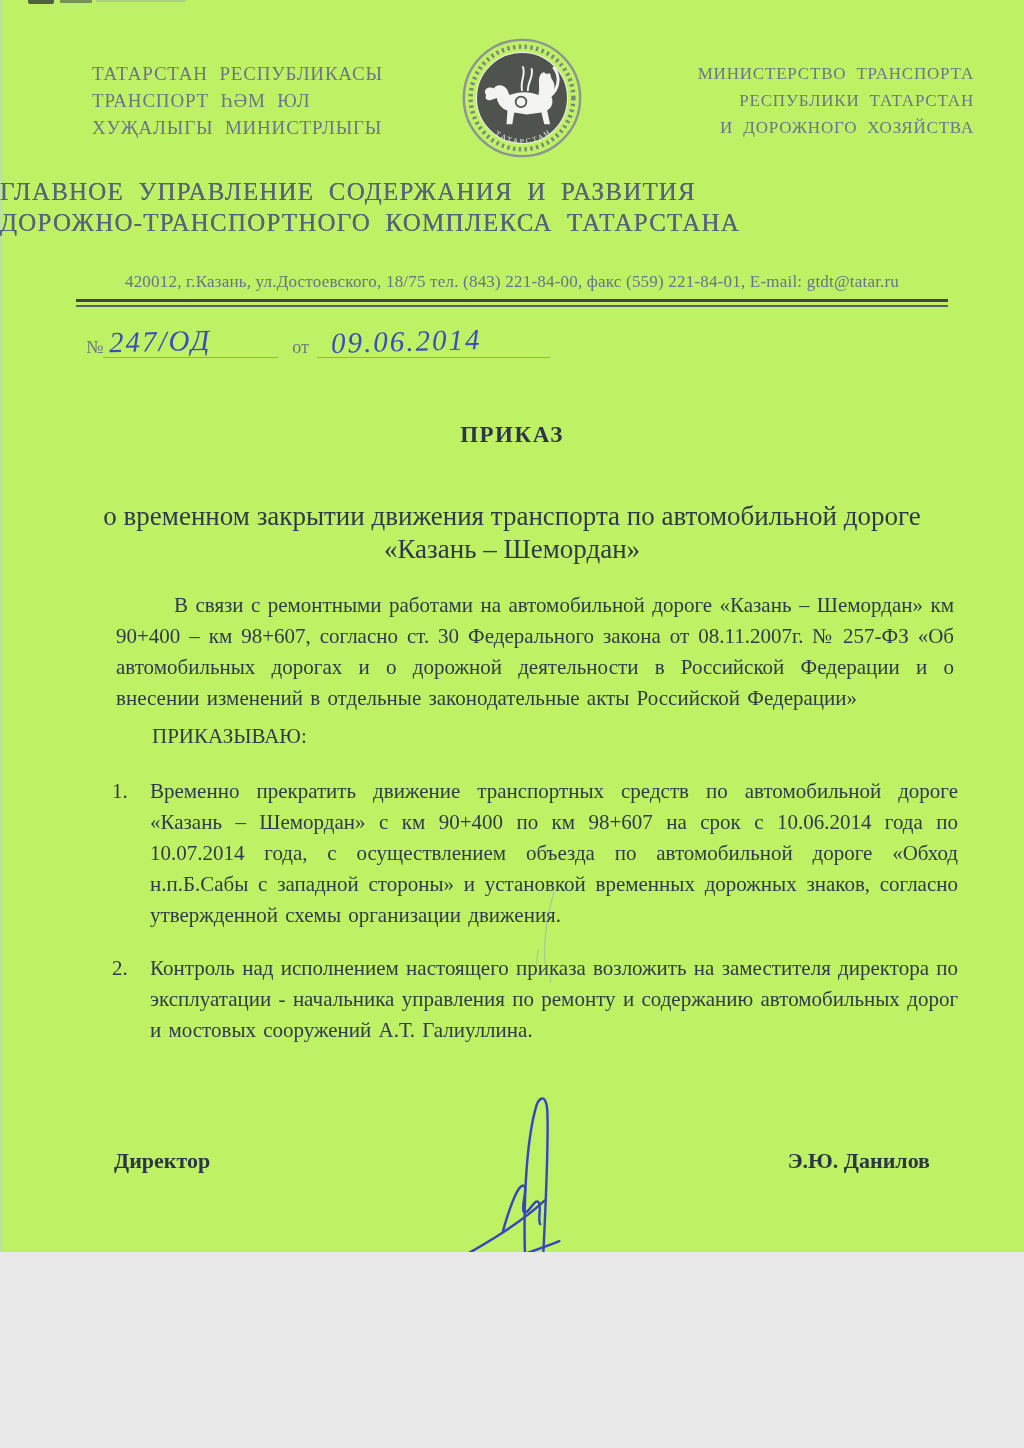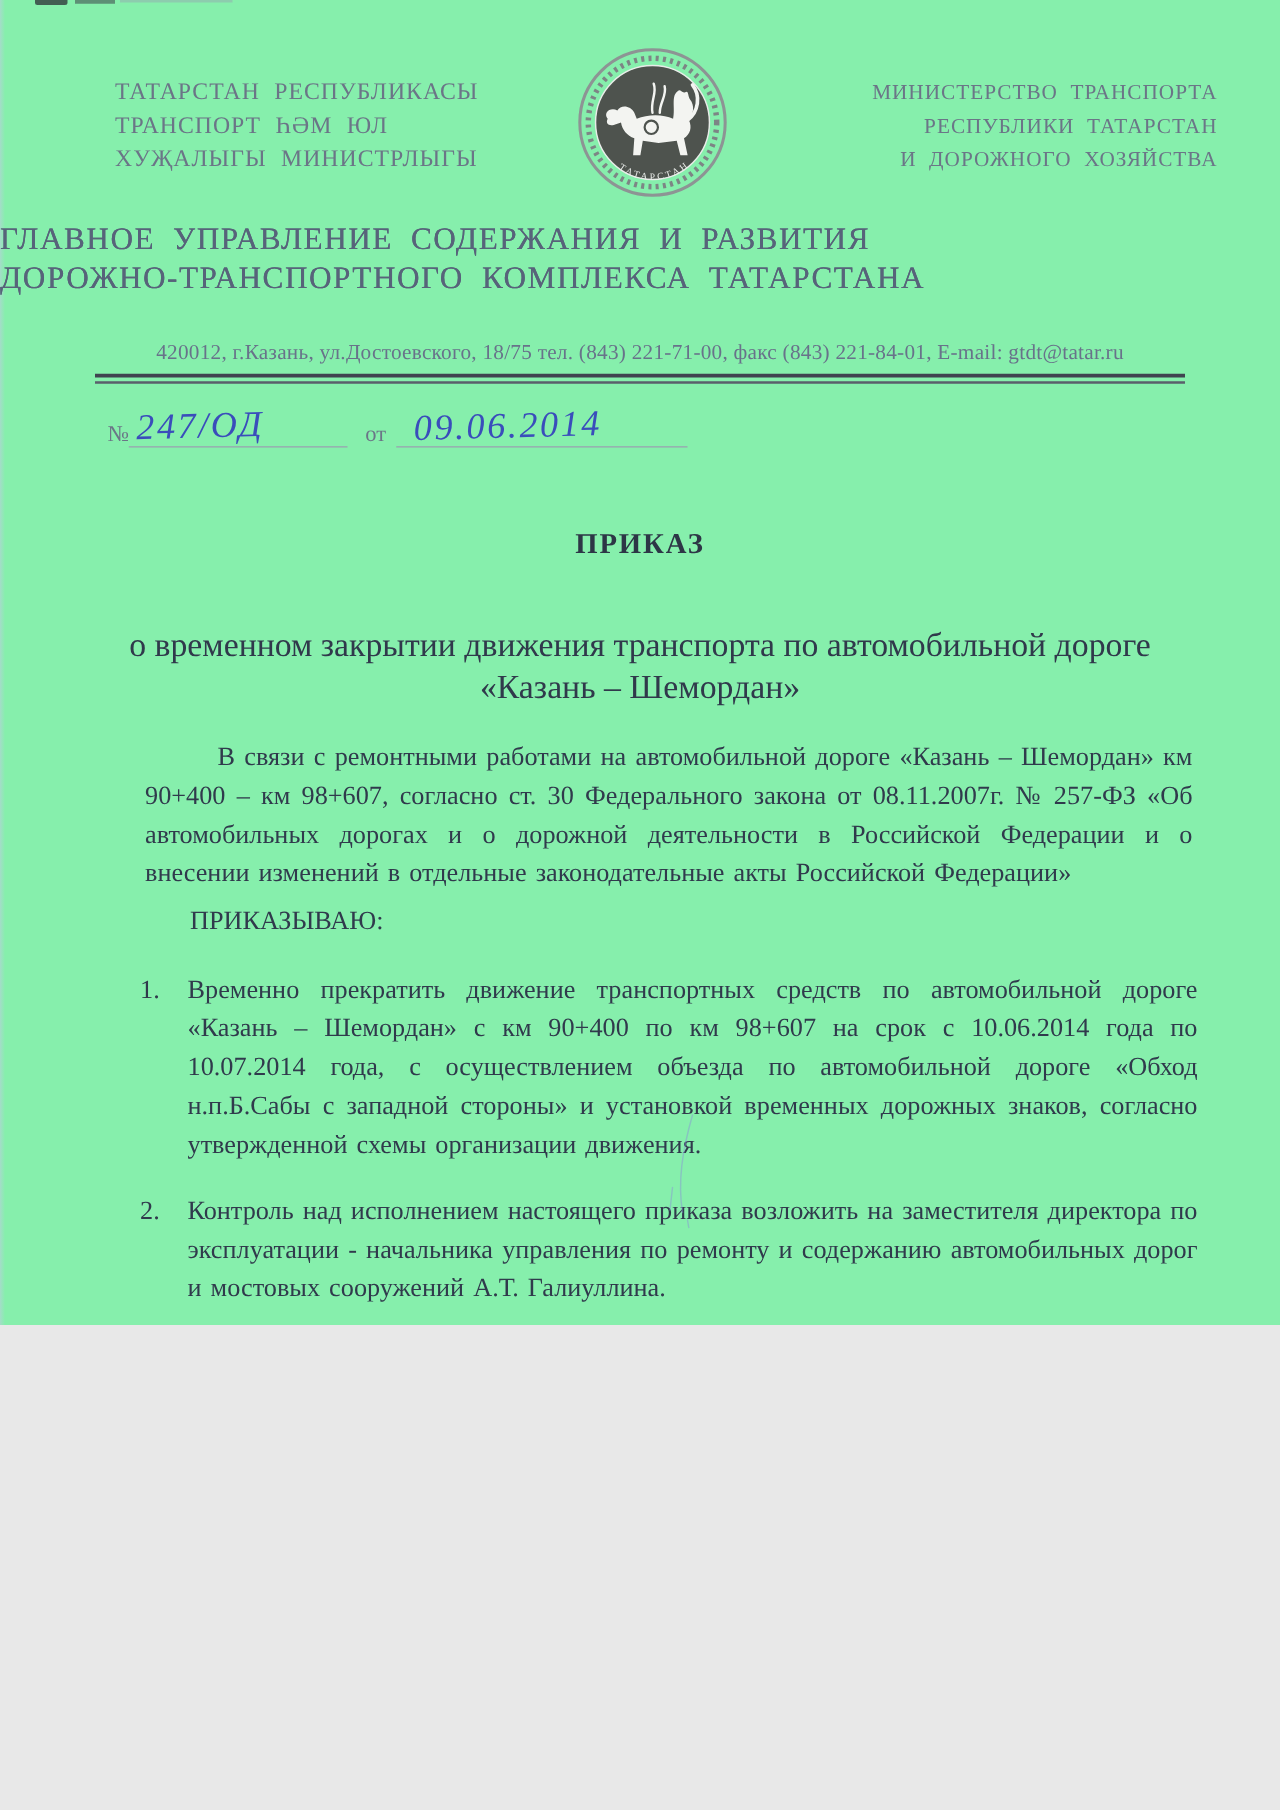--- a/index.html
+++ b/index.html
@@ -1,20 +1,20 @@
 <!DOCTYPE html>
 <html lang="ru"><head>
 <meta charset="utf-8">
 <style>
   html,body{margin:0;padding:0;background:#e8e8e8;}
   .page{
     position:relative;
-    width:1024px;height:1060px;
+    width:1024px;height:1252px;
     margin:0 auto;
-    background:#86efac;
+    background:#bef264;
     overflow:hidden;
     font-family:"Liberation Serif","DejaVu Serif",serif;
     color:#323c4e;
   }
   
   .edge-left{position:absolute;left:0;top:0;width:4px;height:100%;
     background:linear-gradient(to right,rgba(190,205,225,.55),rgba(190,205,225,0));}
   .smudge-a{position:absolute;left:28px;top:0;width:26px;height:4px;background:#2b2e34;opacity:.75;border-radius:0 0 2px 2px;}
   .smudge-b{position:absolute;left:60px;top:0;width:32px;height:3px;background:#3c4049;opacity:.55;}
   .smudge-c{position:absolute;left:96px;top:0;width:90px;height:2px;background:#97a1b2;opacity:.45;}
@@ -56,21 +56,21 @@
 
   .bodytext{position:absolute;left:112px;top:586px;width:846px;
     font-size:21px;line-height:31px;color:#303a4c;}
   .intro{text-align:justify;text-indent:58px;margin:4px;word-spacing:2px;}
   .resolution{margin:7px 0 0 40px;}
   .items{margin-top:24px;}
   .item{display:flex;margin-top:22px;}
   .item-num{width:38px;flex:none;}
   .item-text{flex:1;text-align:justify;word-spacing:2px;}
 
-  .sign-row{position:absolute;left:114px;top:1188px;width:816px;
+  .sign-row{position:absolute;left:114px;top:1148px;width:816px;
     display:flex;justify-content:space-between;
     font-weight:bold;font-size:22px;color:#2d3646;}
   .sig{position:absolute;left:406px;top:1090px;width:212px;height:252px;}
   .ink-stray{position:absolute;left:516px;top:890px;width:60px;height:95px;opacity:.45;}
 </style>
 </head>
 <body>
 
 <div class="page">
 
@@ -109,21 +109,21 @@
     <div>МИНИСТЕРСТВО ТРАНСПОРТА</div>
     <div>РЕСПУБЛИКИ ТАТАРСТАН</div>
     <div>И ДОРОЖНОГО ХОЗЯЙСТВА</div>
   </div>
 
   <div class="dept">
     <div class="dept-line">ГЛАВНОЕ УПРАВЛЕНИЕ СОДЕРЖАНИЯ И РАЗВИТИЯ</div>
     <div class="dept-line">ДОРОЖНО-ТРАНСПОРТНОГО КОМПЛЕКСА ТАТАРСТАНА</div>
   </div>
 
-  <div class="address">420012, г.Казань, ул.Достоевского, 18/75 тел. (843) 221-71-00, факс (843) 221-84-01, E-mail: gtdt@tatar.ru</div>
+  <div class="address">420012, г.Казань, ул.Достоевского, 18/75 тел. (843) 221-84-00, факс (559) 221-84-01, E-mail: gtdt@tatar.ru</div>
   <div class="rule"></div>
 
   <div class="meta">
     <span>№</span>
     <span class="u1"><span class="hand">247/ОД</span></span>
     <span>от</span>
     <span class="u2"><span class="hand">09.06.2014</span></span>
   </div>
 
   <div class="doc-title">ПРИКАЗ</div>

